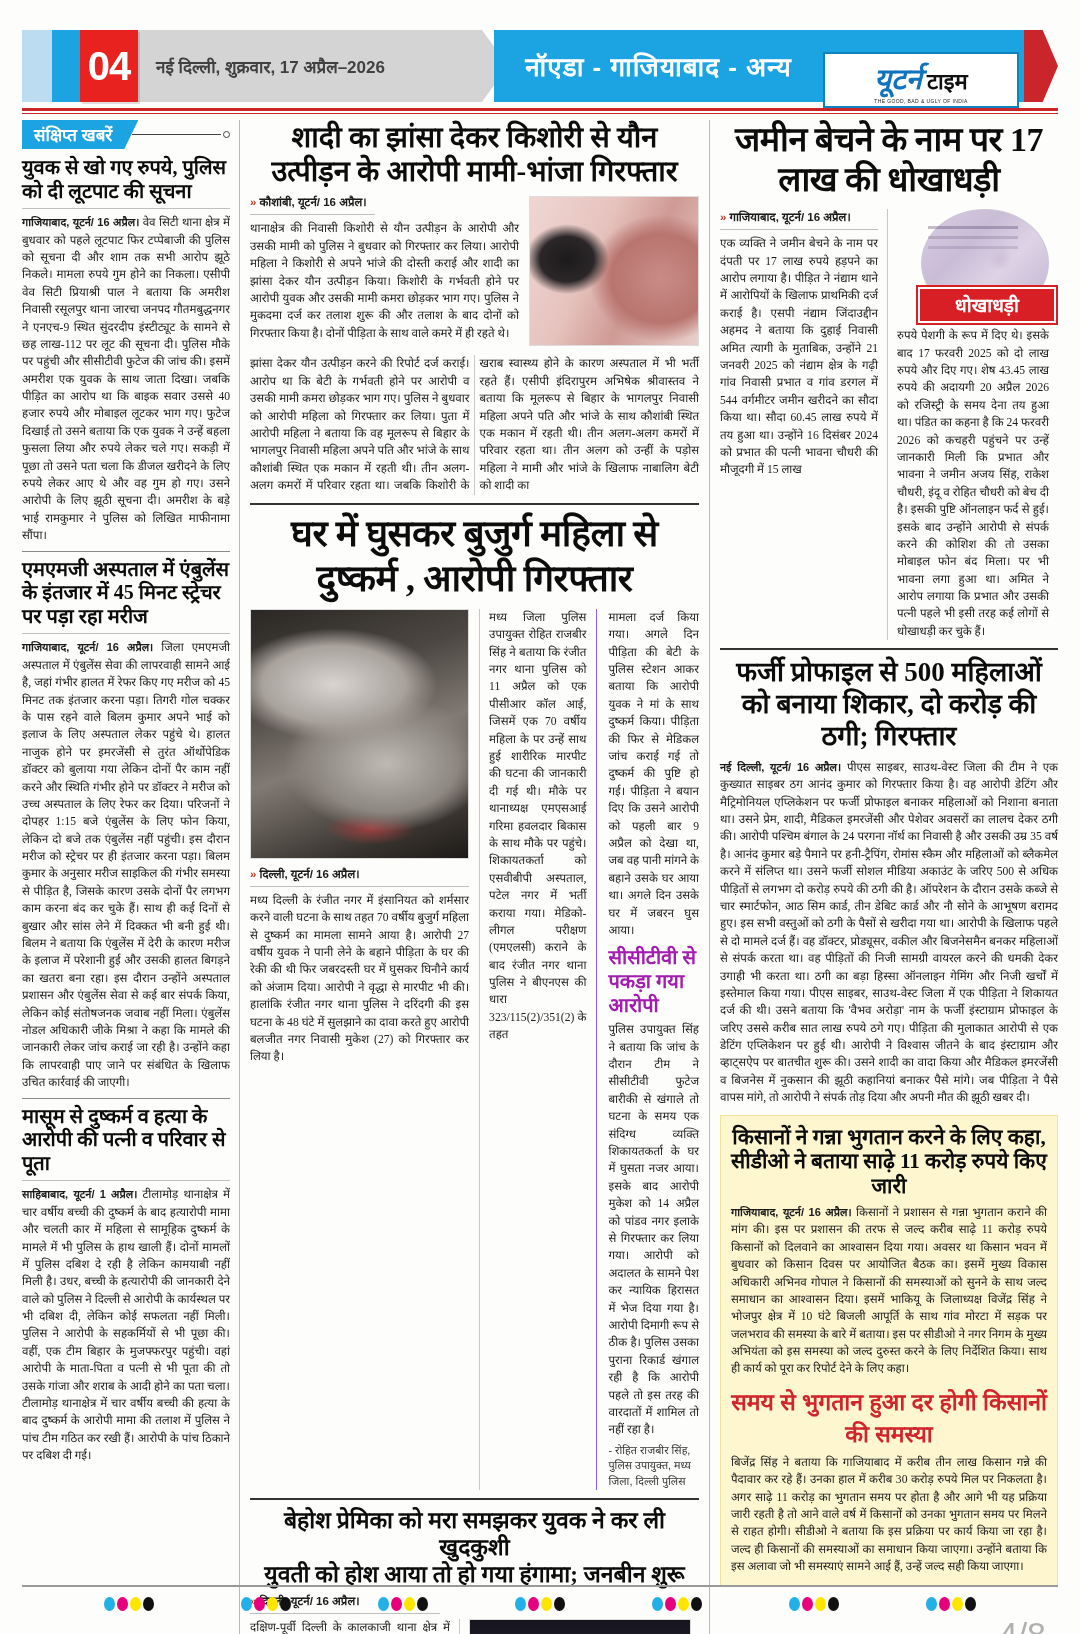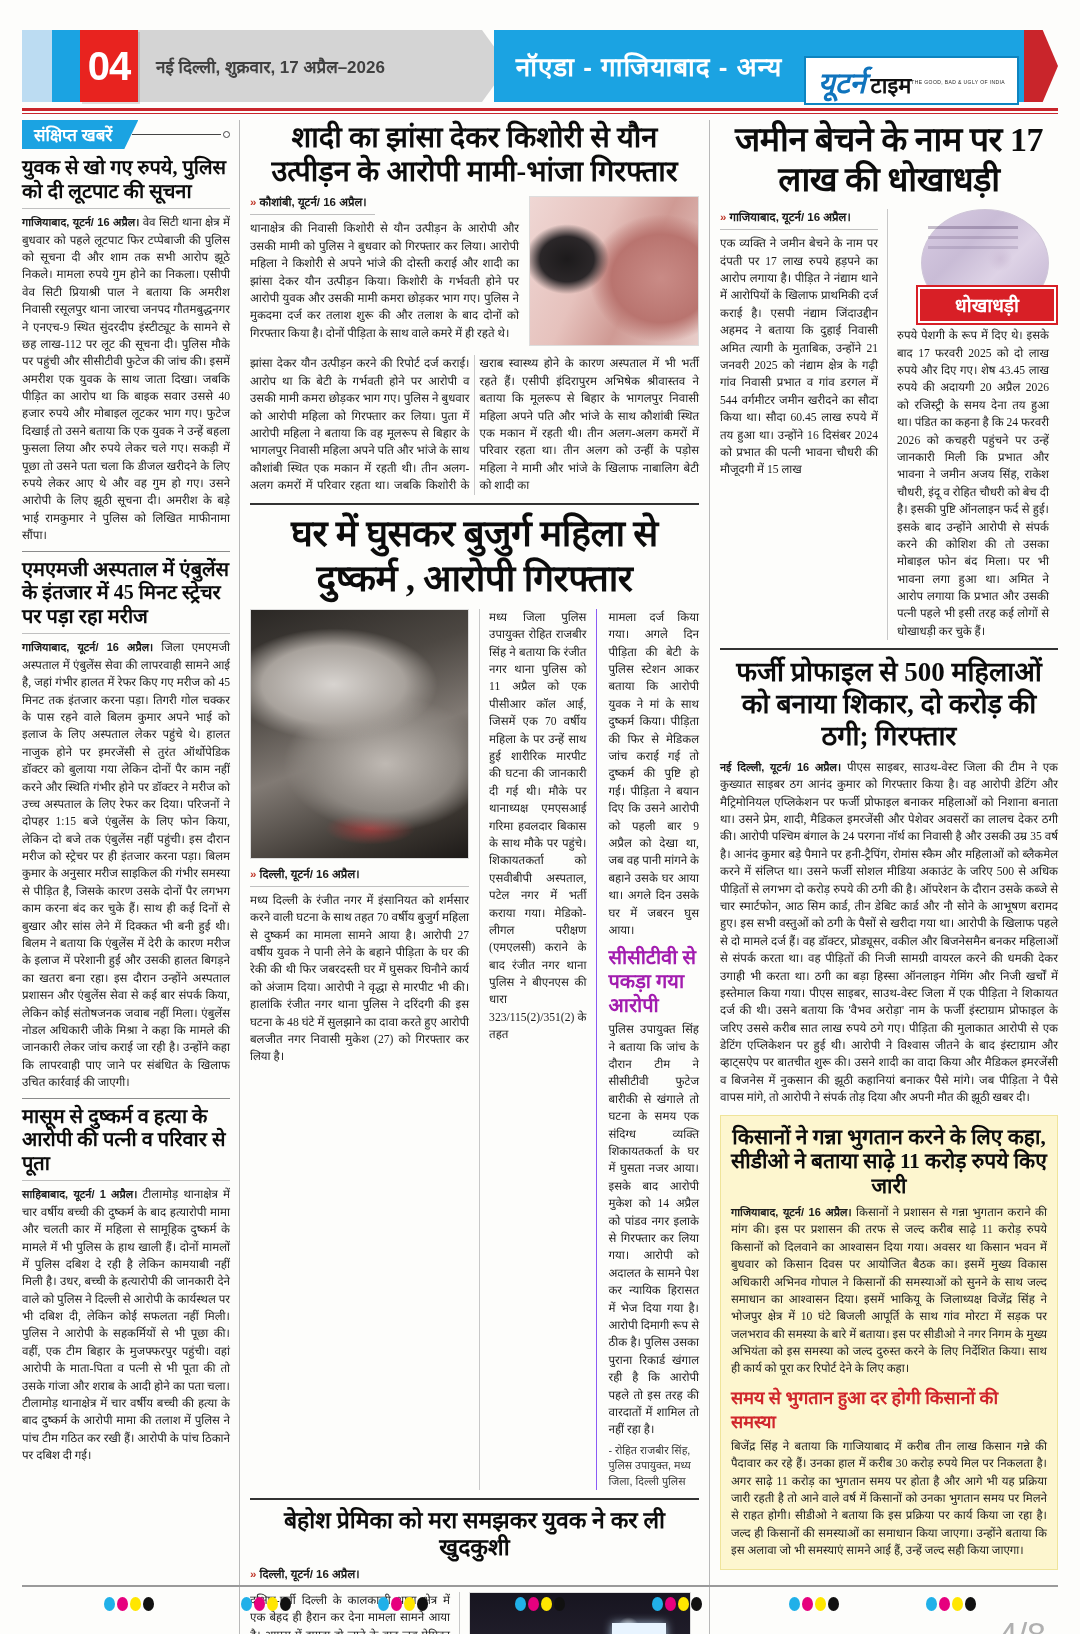--- a/index.html
+++ b/index.html
@@ -36,21 +36,21 @@
     font-family: "Liberation Sans", sans-serif; font-size: 26px; font-weight: 700;
     letter-spacing: 1px; margin-left: -14px;
     clip-path: polygon(0 0, 100% 0, 100% 100%, 0 100%);
   }
   .mh-logo-wrap {
     background: #1ba3e2; display: flex; align-items: center; padding: 5px 6px 5px 0;
     position: relative;
   }
   .mh-logo {
     background: #fff; border: 2px solid #0d84c0; padding: 4px 12px 2px;
-    display: flex; flex-direction: row; align-items: center; min-width: 196px; margin-top: 28px;
+    display: flex; flex-direction: column; align-items: center; min-width: 196px; margin-top: 28px;
   }
   .logo-row { display: flex; align-items: baseline; gap: 5px; }
   .logo-a { color: #1074bd; font-family: "Liberation Sans", sans-serif; font-weight: 700; font-size: 29px; font-style: italic; }
   .logo-b { color: #111; font-family: "Liberation Sans", sans-serif; font-weight: 700; font-size: 22px; background: #fff; }
   .logo-tag { font-family: "Liberation Sans", sans-serif; font-size: 5px; color: #222; letter-spacing: .4px; margin-top: 1px; }
   .mh-redarrow {
     width: 34px; background: #c9252b; margin-left: -1px;
     clip-path: polygon(0 0, 55% 0, 100% 50%, 55% 100%, 0 100%);
   }
   .mh-rule { height: 3px; background: #c9252b; margin-top: 6px; }
@@ -153,22 +153,22 @@
     font-size: 20px; line-height: 1.2; margin: 6px 0 4px;
   }
   .attrib { font-size: 10.8px; font-family: "Liberation Sans", sans-serif; color: #333; line-height: 1.45; }
 
   
   .yellowbox {
     background: #fdf6cf; border: 1px solid #efe49a; padding: 9px 10px; margin-top: 8px;
   }
   .yellowbox .hl { text-align: center; }
   .ybox-red {
-    color: #d0252b; font-weight: 700; font-size: 18px; 
-    margin: 7px 0 5px; font-family: Liberation Serif, serif;
+    color: #d0252b; font-weight: 700; font-size: 23px; text-align: center;
+    margin: 7px 0 5px; font-family: Liberation Sans, sans-serif;
   }
 
   
   .footer { position: absolute; left: 0; bottom: 0; width: 1080px; }
   .foot-rule { height: 2px; background: #9a9a9a; margin: 0 22px; }
   .regmarks { display: flex; justify-content: space-around; padding: 10px 60px 0; }
   .dots { display: flex; gap: 2px; }
   .dot { width: 11px; height: 14px; border-radius: 50%; }
   .d-c { background: #21b0e8; } .d-m { background: #e6007e; }
   .d-y { background: #ffe600; } .d-k { background: #111; }
@@ -291,20 +291,21 @@
 आरोपी दिमागी रूप से ठीक है। पुलिस उसका पुराना रिकार्ड खंगाल रही है कि आरोपी पहले तो इस तरह की वारदातों में शामिल तो नहीं रहा है।</div>
             <div class="attrib" style="margin-top:4px;">- रोहित राजबीर सिंह, पुलिस उपायुक्त, मध्य जिला, दिल्ली पुलिस</div>
           </div>
         </div>
       </div>
 
       <div class="hrule-dbl"></div>
 
       <div>
         <div class="hl hl-md" style="text-align:center;">बेहोश प्रेमिका को मरा समझकर युवक ने कर ली खुदकुशी</div>
+        <div class="hl hl-md" style="text-align:center;">युवती को होश आया तो हो गया हंगामा; जनबीन शुरू</div>
         <div class="byline" style="margin-top:5px;">
           <span class="byline-chev">»</span><span>दिल्ली, यूटर्न/ 16 अप्रैल।</span>
         </div>
         <div class="hrule-thin" style="width:190px;"></div>
         <div style="display:flex; gap:9px; margin-top:4px;">
           <div style="width:200px;">
             <div class="body-txt">दक्षिण-पूर्वी दिल्ली के कालकाजी थाना क्षेत्र में एक बेहद ही हैरान कर देना मामला सामने आया है। आपस में झगड़ा हो जाने के बाद जब प्रेमिका बेहोश हो गई तो युवक जावेद (28) को लगा कि उसकी मौत हो गई। इसी में डर के चलते उसने गेस्ट हाउस में पंखे से लटककर खुदकुशी कर ली।
 
 कालकाजी थाना पुलिस ने जावेद के शव को पोस्टमॉर्टम के लिए भेजवाकर मामले की जांच शुरू की है। दक्षिण-पूर्वी जिला पुलिस अधिकारियों के अनुसार शुरुआती जांच में यह बात सामने आई कि युवक ने अपनी प्रेमिका को मरा समझकर खौफ में आकर आत्महत्या का कदम उठाया।
 

